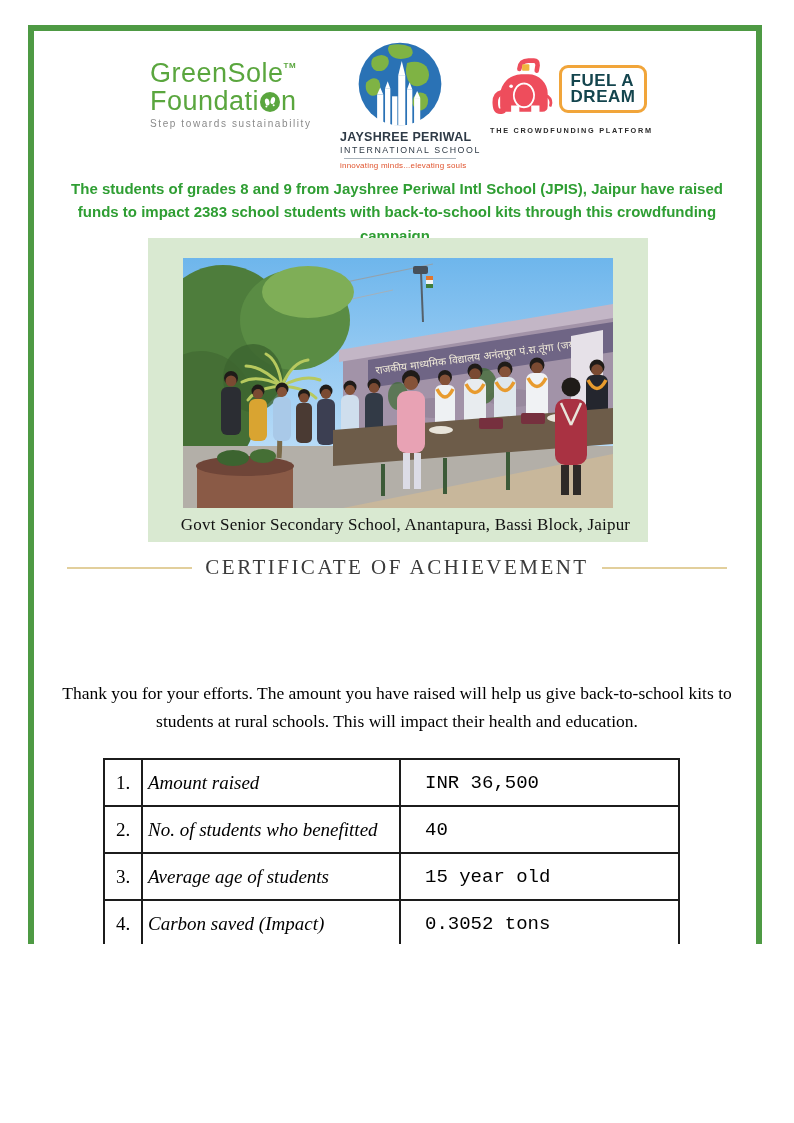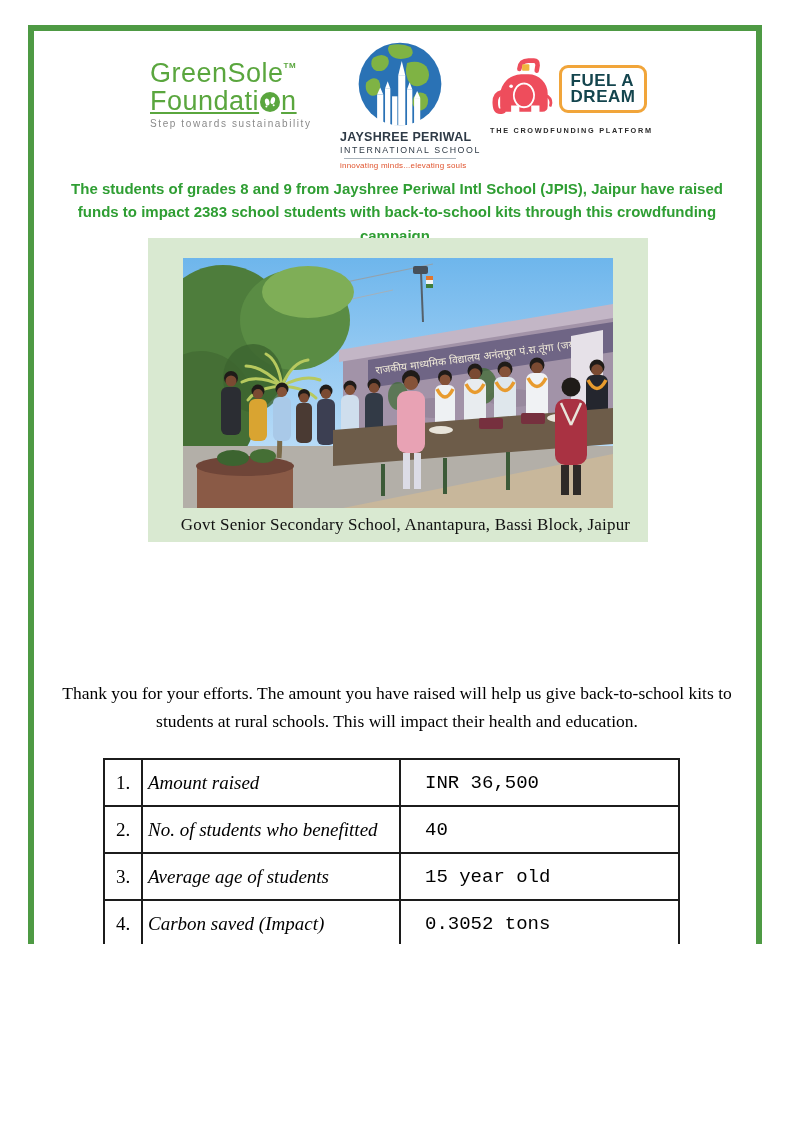--- a/index.html
+++ b/index.html
@@ -11,21 +11,21 @@
   }
   .frame {
     position:absolute; left:28px; top:25px; width:734px; height:1071px;
     border:6px solid #4e9a44;
   }
 
   
   .logo-greensole { position:absolute; left:150px; top:60px; width:160px; font-family:"Liberation Sans",sans-serif; }
   .gs-name { font-size:27px; color:#5aa63e; font-weight:400; line-height:1.0; letter-spacing:0.5px; }
   .gs-tm { font-size:8px; vertical-align:top; position:relative; top:2px; color:#5aa63e; font-weight:bold; }
-  .gs-foundation { font-size:27px; color:#5aa63e; line-height:1.05; letter-spacing:0.5px; display:flex; align-items:center;text-decoration:underline; }
+  .gs-foundation { font-size:27px; color:#5aa63e; line-height:1.05; letter-spacing:0.5px; display:flex; align-items:center; }
   .gs-o { display:inline-block; width:20px; height:20px; margin:2px 1px 0 1px; }
   .gs-tagline { font-size:10px; color:#8a8a8a; letter-spacing:1.6px; margin-top:3px; white-space:nowrap; }
 
   .logo-jpis { position:absolute; left:340px; top:40px; width:120px; text-align:center; font-family:"Liberation Sans",sans-serif; }
   .jpis-globe { width:88px; height:88px; }
   .jpis-line1 { font-size:12.5px; font-weight:bold; color:#2e3a46; letter-spacing:0.3px; margin-top:-2px; white-space:nowrap; }
   .jpis-line2 { font-size:8.8px; color:#2e3a46; letter-spacing:1.6px; margin-top:1px; white-space:nowrap; }
   .jpis-divider { width:112px; height:1px; background:#aab4bc; margin:3px auto 2px auto; }
   .jpis-tagline { font-size:8px; color:#e0542e; letter-spacing:0.2px; white-space:nowrap; }
 
@@ -279,20 +279,25 @@
         <rect x="390" y="207" width="8" height="30" fill="#2e2a28"></rect>
 
       <rect x="14" y="208" width="96" height="42" fill="#8a5a46"></rect>
       <ellipse cx="62" cy="208" rx="49" ry="10" fill="#6f4538"></ellipse>
       <ellipse cx="50" cy="200" rx="16" ry="8" fill="#3c6430"></ellipse>
       <ellipse cx="80" cy="198" rx="13" ry="7" fill="#456f35"></ellipse>
     </svg>
     <div class="photo-caption">Govt Senior Secondary School, Anantapura, Bassi Block, Jaipur</div>
   </div>
 
+  <div class="title-row">
+    <div class="title-line"></div>
+    <div class="cert-title">CERTIFICATE OF ACHIEVEMENT</div>
+    <div class="title-line"></div>
+  </div>
   <div class="message">Thank you for your efforts. The amount you have raised will help us give back-to-school kits to students at rural schools. This will impact their health and education.</div>
 
   <table class="impact-table">
     <tbody>
         <tr>
       <td class="c-num">1.</td>
       <td class="c-label">Amount raised</td>
       <td class="c-value">INR 36,500</td>
     </tr>
     <tr>

